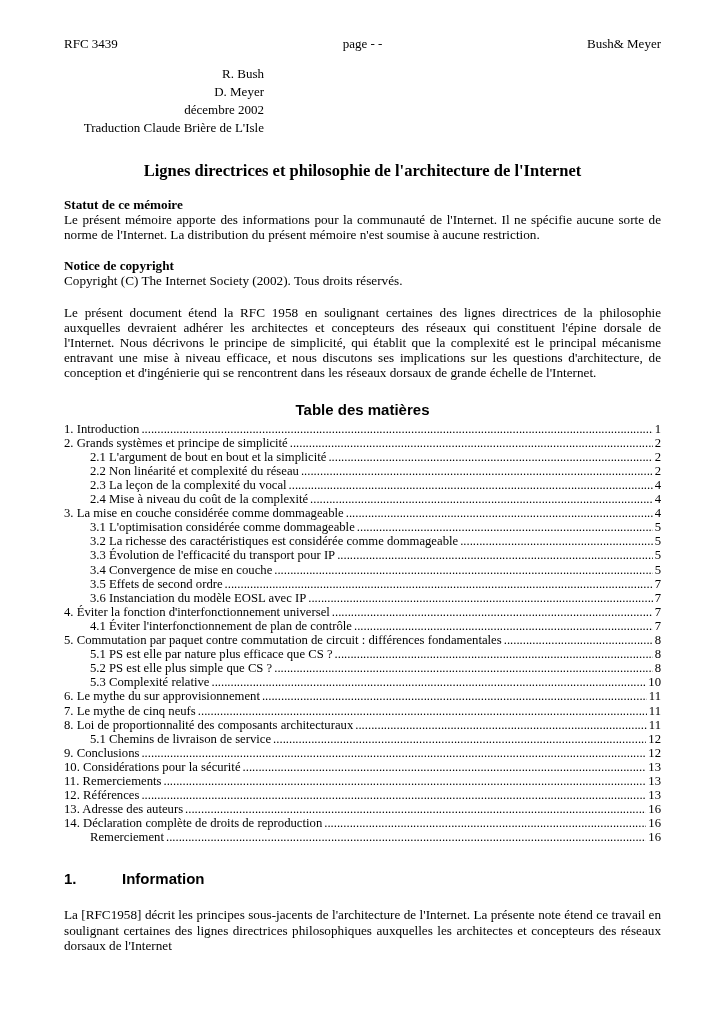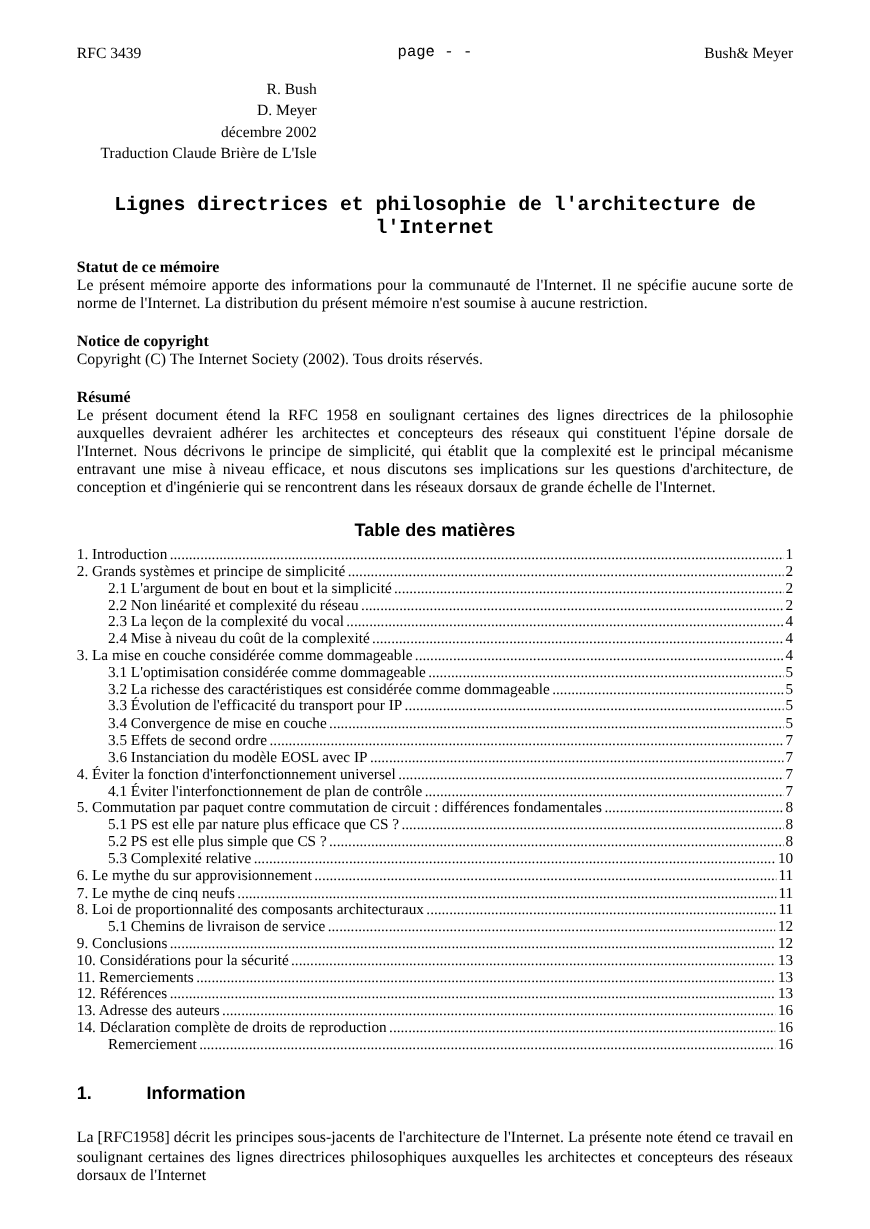--- a/index.html
+++ b/index.html
@@ -15,32 +15,32 @@
     padding: 36px 64px 0 64px;
     background: #ffffff;
   }
   .running-header {
     display: grid;
     grid-template-columns: 1fr auto 1fr;
     font-size: 13px;
     margin-bottom: 13px;
   }
   .h-left { text-align: left; }
-  .h-center { text-align: right; font-family: Liberation Mono, monospace; }
+  .h-center { text-align: right; }
   .h-right { text-align: right; }
   .meta { display: flex; justify-content: space-between; font-size: 13px; }
   .meta-left div, .meta-right div { line-height: 18px; }
   .meta-right { width: 200px; text-align: right; }
   .bold { font-weight: bold; }
   .doc-title {
     margin-top: 24px;
     text-align: center;
     font-size: 16.5px;
     font-weight: bold;
-    font-family: Liberation Mono, monospace;
+    font-family: Liberation Serif, serif;
   }
   .section { margin-top: 16px; }
   .section:first-of-type { margin-top: 24px; }
   .sec-head { font-weight: bold; font-size: 13.2px; line-height: 15px; }
   p.body {
     font-size: 13.2px;
     line-height: 15.2px;
     text-align: justify;
   }
   .toc-title {
@@ -105,21 +105,20 @@
     <div class="sec-head">Statut de ce mémoire</div>
     <p class="body">Le présent mémoire apporte des informations pour la communauté de l'Internet. Il ne spécifie aucune sorte de norme de l'Internet. La distribution du présent mémoire n'est soumise à aucune restriction.</p>
   </div>
 
   <div class="section">
     <div class="sec-head">Notice de copyright</div>
     <p class="body">Copyright (C) The Internet Society (2002). Tous droits réservés.</p>
   </div>
 
   <div class="section">
-    <div class="sec-head">Résumé</div>
     <p class="body">Le présent document étend la RFC 1958 en soulignant certaines des lignes directrices de la philosophie auxquelles devraient adhérer les architectes et concepteurs des réseaux qui constituent l'épine dorsale de l'Internet. Nous décrivons le principe de simplicité, qui établit que la complexité est le principal mécanisme entravant une mise à niveau efficace, et nous discutons ses implications sur les questions d'architecture, de conception et d'ingénierie qui se rencontrent dans les réseaux dorsaux de grande échelle de l'Internet.</p>
   </div>
 
   <h2 class="toc-title">Table des matières</h2>
 
   <div class="toc">
 
       <div class="toc-line">
         <span class="toc-label">1. Introduction</span>
         <span class="toc-dots"></span>

